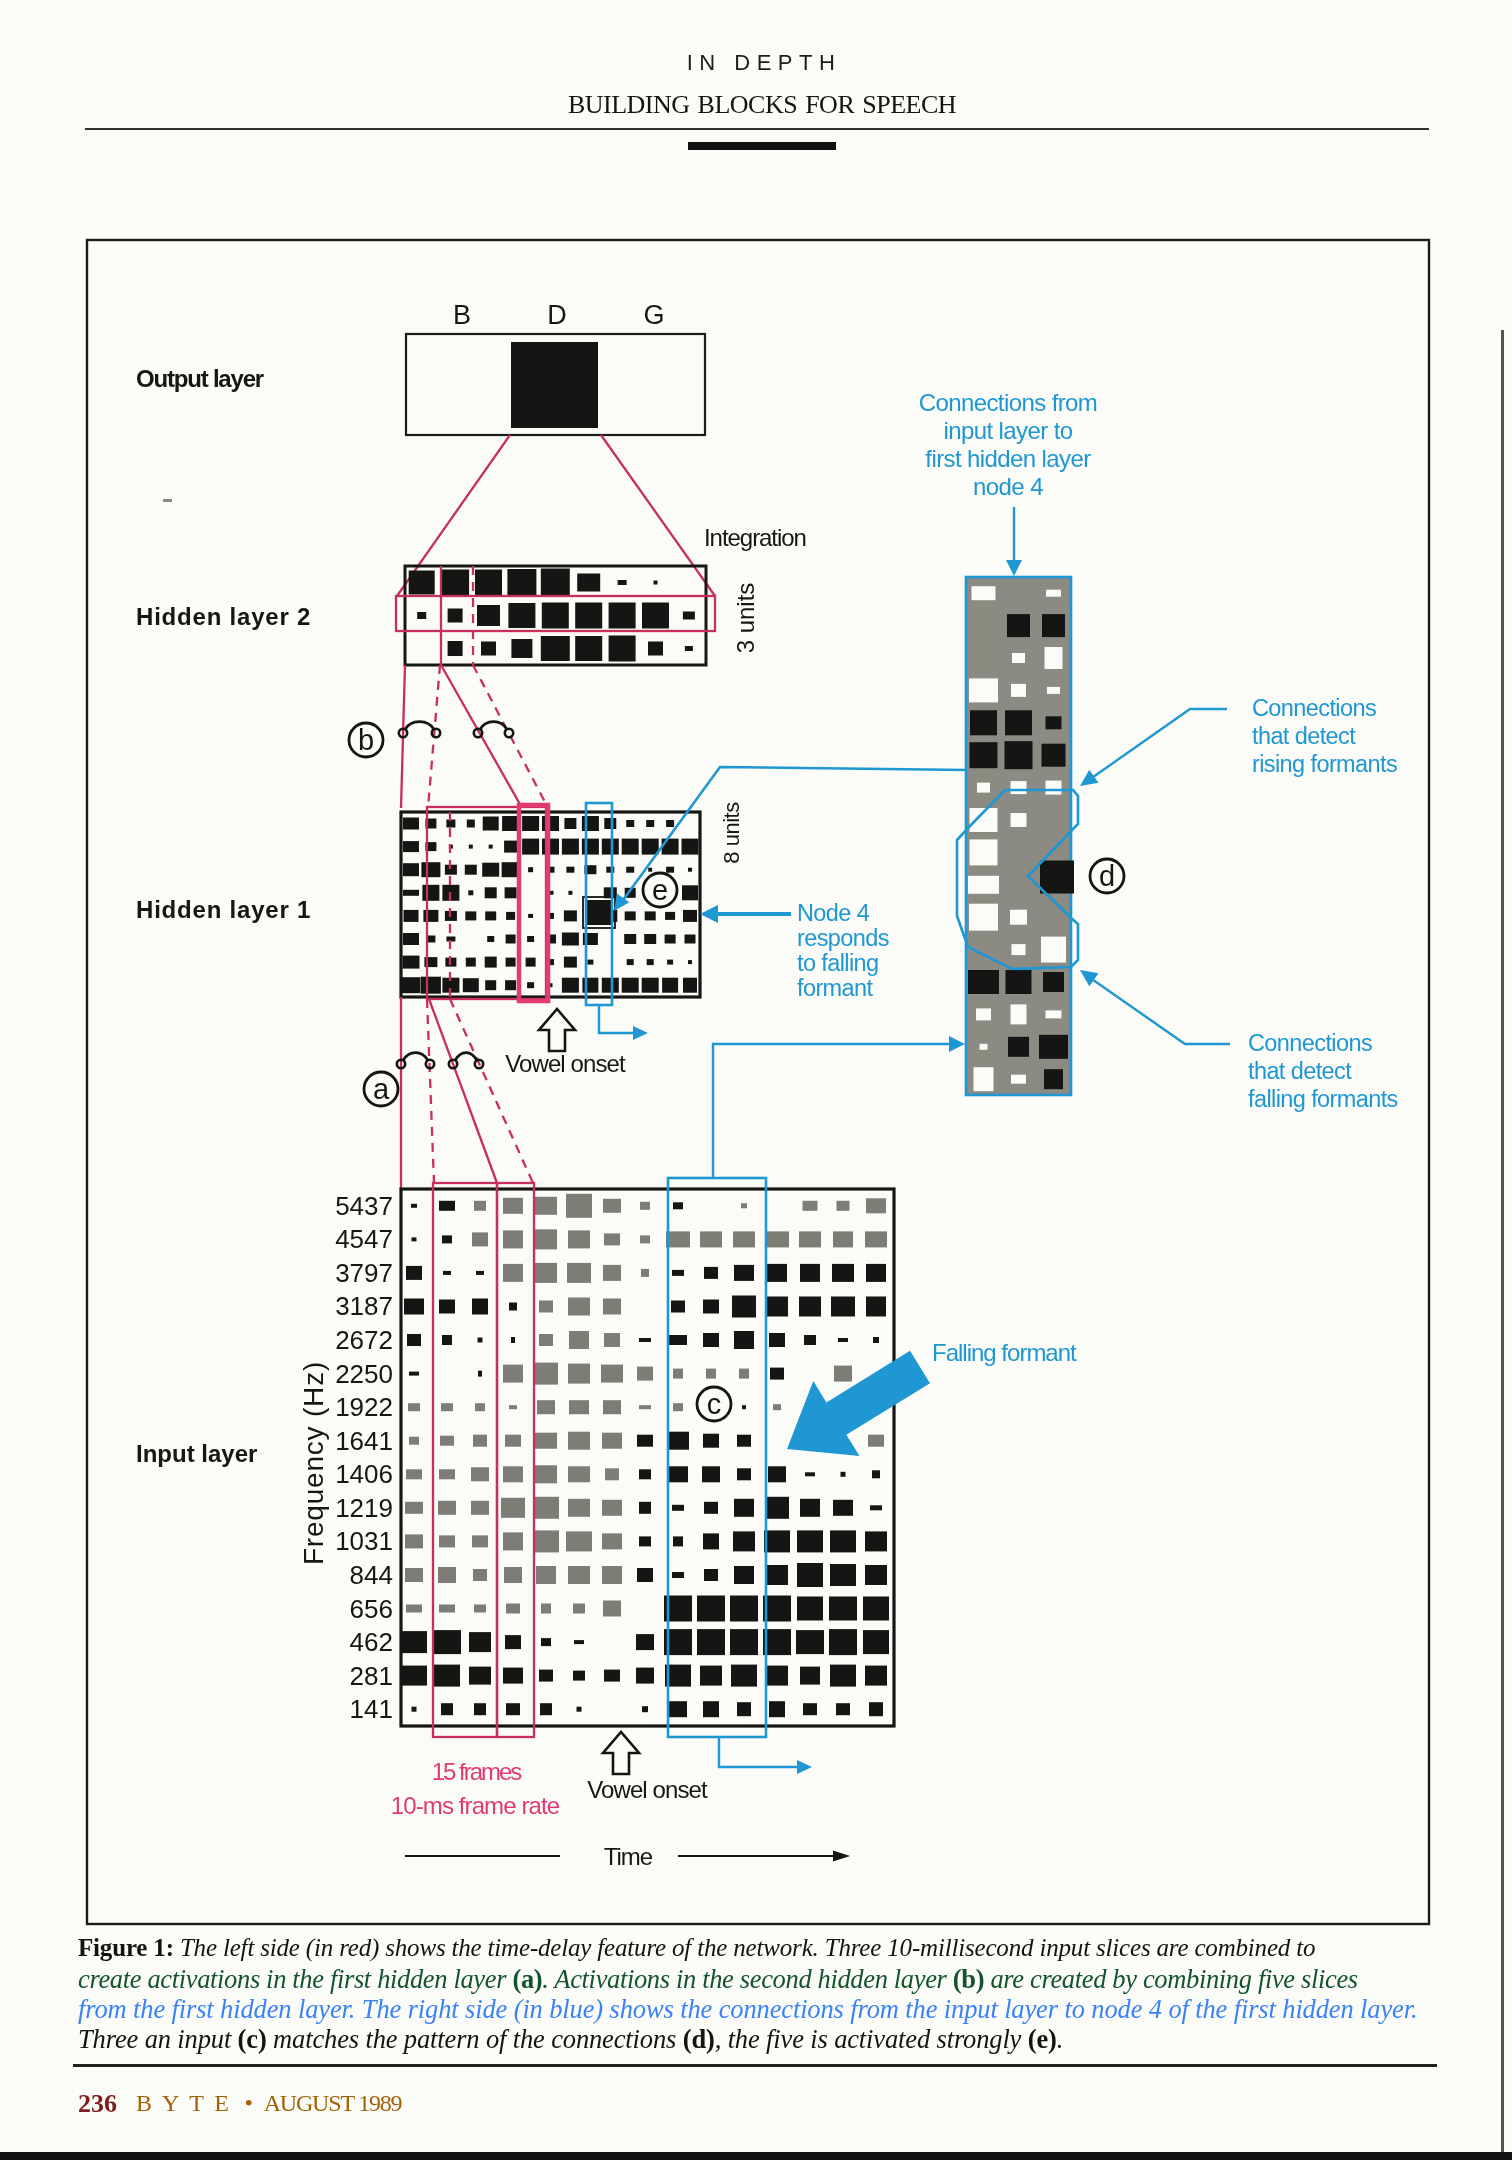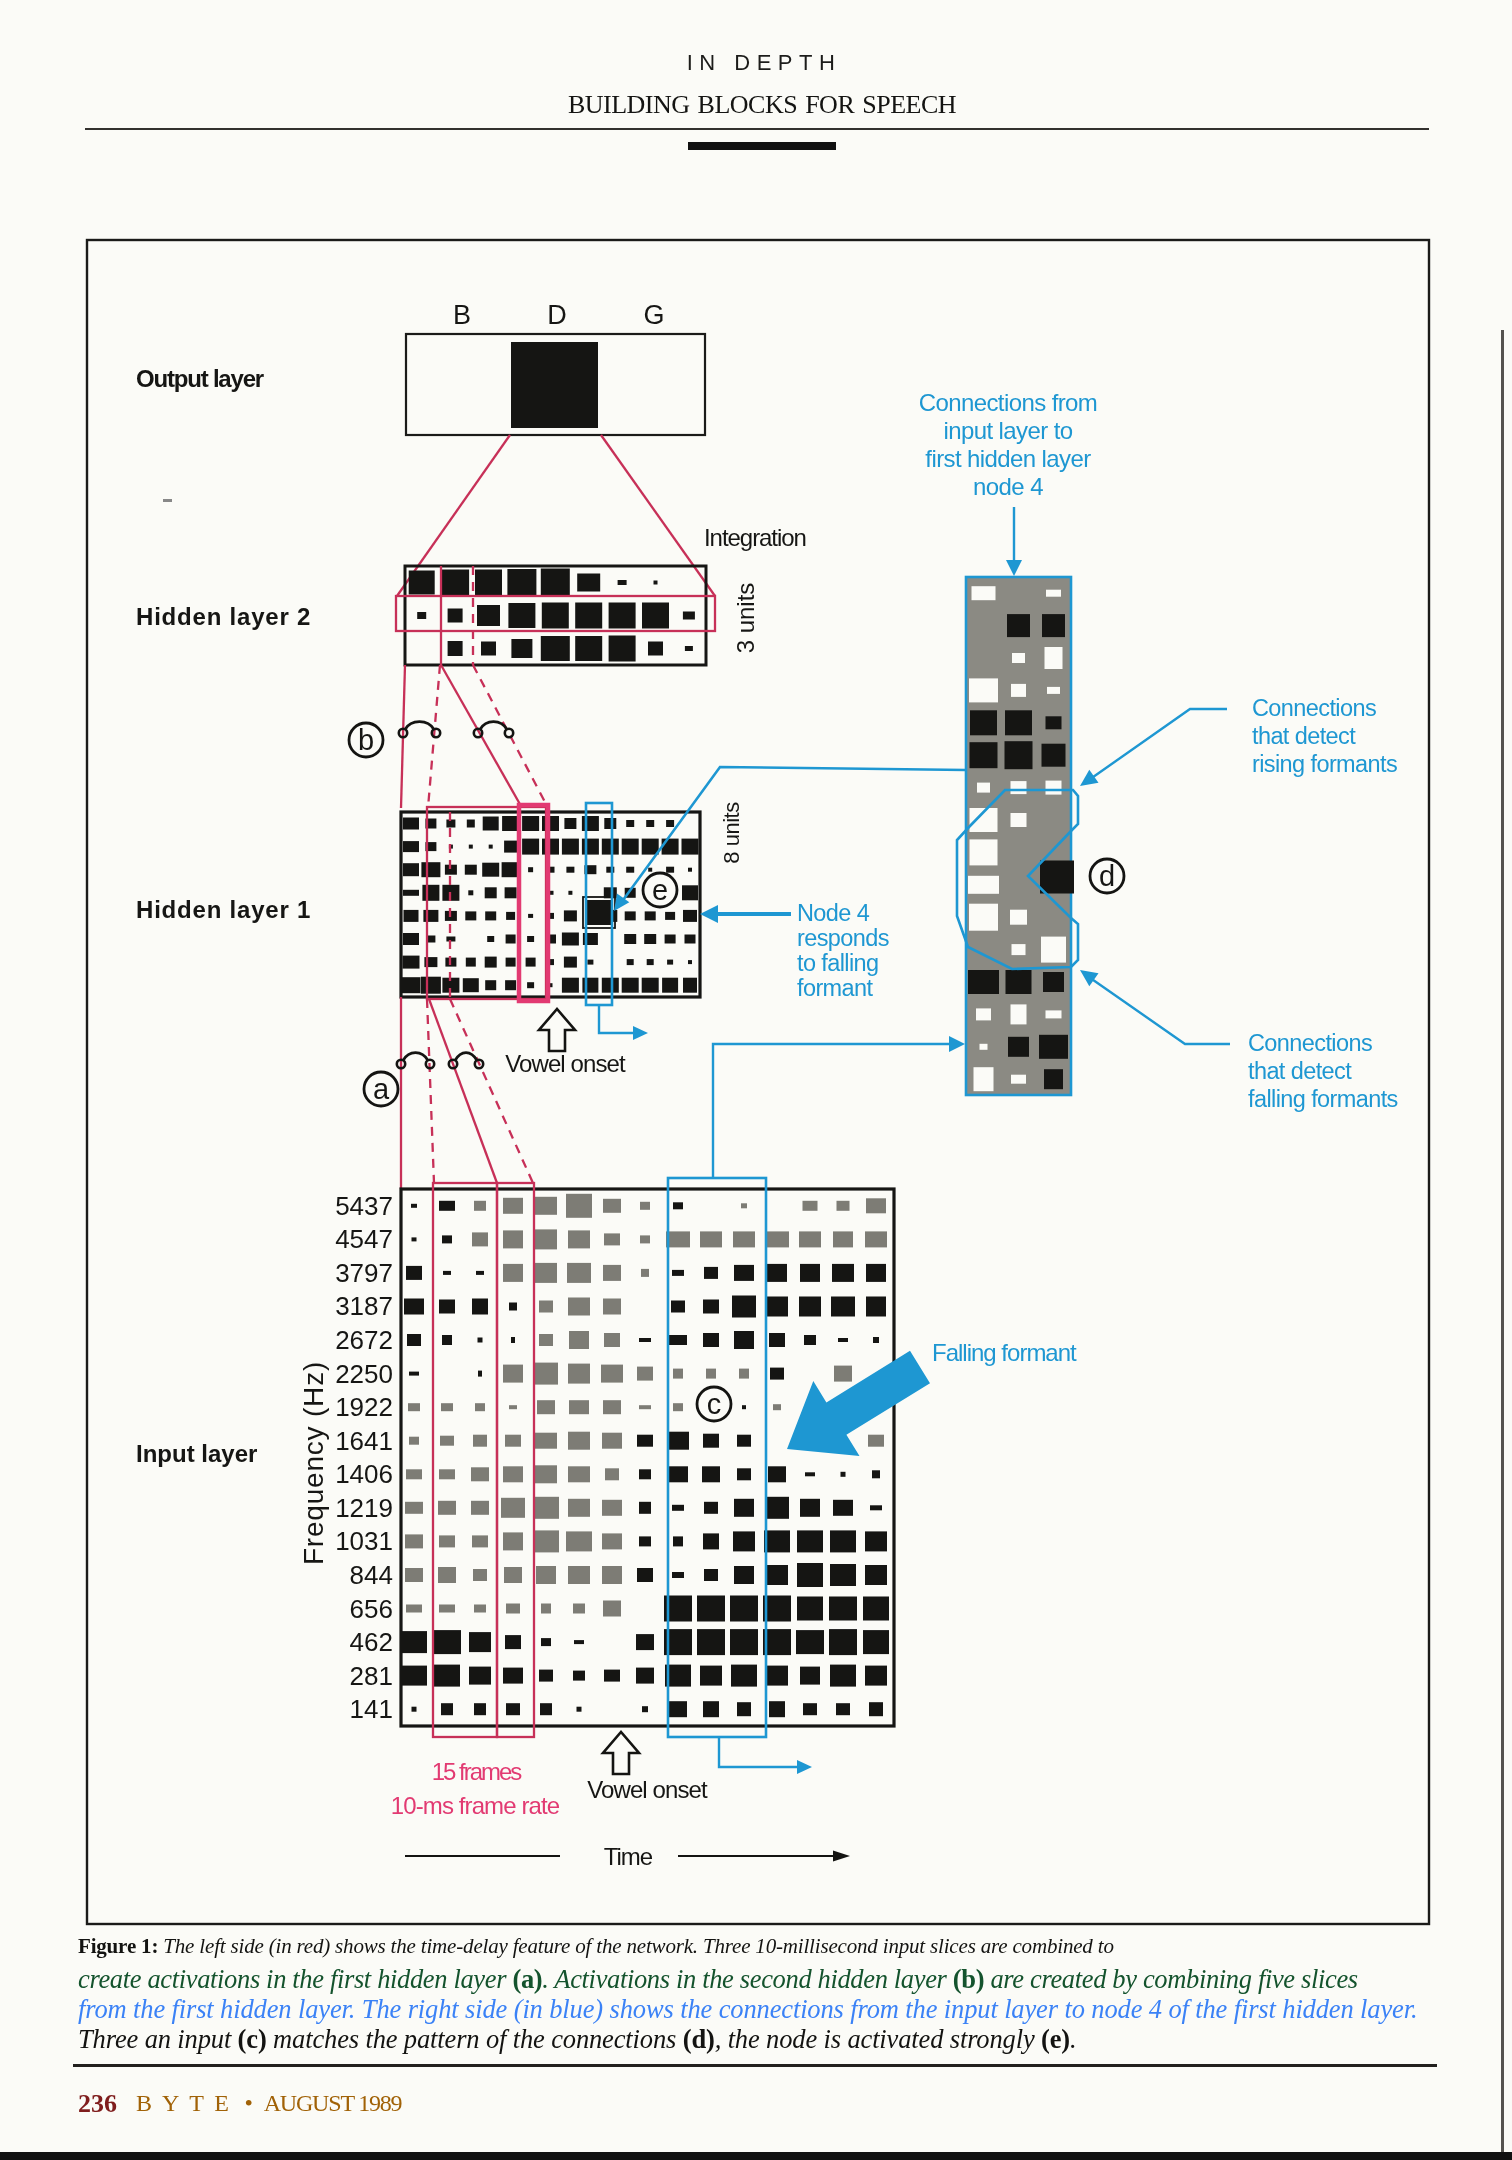--- a/index.html
+++ b/index.html
@@ -530,22 +530,22 @@
 <polygon points="1080.0,786.0 1089.3,769.7 1098.5,782.8" fill="#1e97d2"></polygon>
 <text x="1252" y="716" font-family="Liberation Sans, sans-serif" font-size="23.5" fill="#1e97d2" letter-spacing="-0.6">Connections</text>
 <text x="1252" y="744" font-family="Liberation Sans, sans-serif" font-size="23.5" fill="#1e97d2" letter-spacing="-0.6">that detect</text>
 <text x="1252" y="772" font-family="Liberation Sans, sans-serif" font-size="23.5" fill="#1e97d2" letter-spacing="-0.6">rising formants</text>
 <polyline points="1230,1044 1185,1044 1086,975" fill="none" stroke="#1e97d2" stroke-width="2.4"></polyline>
 <polygon points="1080.0,970.0 1098.5,973.2 1089.3,986.3" fill="#1e97d2"></polygon>
 <text x="1248" y="1051" font-family="Liberation Sans, sans-serif" font-size="23.5" fill="#1e97d2" letter-spacing="-0.6">Connections</text>
 <text x="1248" y="1079" font-family="Liberation Sans, sans-serif" font-size="23.5" fill="#1e97d2" letter-spacing="-0.6">that detect</text>
 <text x="1248" y="1107" font-family="Liberation Sans, sans-serif" font-size="23.5" fill="#1e97d2" letter-spacing="-0.6">falling formants</text>
 </svg>
-<div class="abs serif" style="left:78px;top:1934px;font-size:21px;letter-spacing:-0.18px;color:#131311"><b>Figure 1:</b><i> The left side (in red) shows the time-delay feature of the network. Three 10-millisecond input slices are combined to</i></div>
+<div class="abs serif" style="left:78px;top:1934px;font-size:25px;letter-spacing:-0.18px;color:#131311"><b>Figure 1:</b><i> The left side (in red) shows the time-delay feature of the network. Three 10-millisecond input slices are combined to</i></div>
 <div class="abs serif" style="left:78px;top:1964px;font-size:26.5px;letter-spacing:-0.35px;color:#14532d"><i>create activations in the first hidden layer </i><b>(a)</b><i>. Activations in the second hidden layer </i><b>(b)</b><i> are created by combining five slices</i></div>
 <div class="abs serif" style="left:78px;top:1994px;font-size:26.5px;letter-spacing:-0.13px;color:#3b82f6"><i>from the first hidden layer. The right side (in blue) shows the connections from the input layer to node 4 of the first hidden layer.</i></div>
-<div class="abs serif" style="left:78px;top:2024px;font-size:26.5px;letter-spacing:-0.14px;color:#131311"><i>Three an input </i><b>(c)</b><i> matches the pattern of the connections </i><b>(d)</b><i>, the node is activated strongly </i><b>(e)</b><i>.</i></div>
+<div class="abs serif" style="left:78px;top:2024px;font-size:26.5px;letter-spacing:-0.14px;color:#131311"><i>Three an input </i><b>(c)</b><i> matches the pattern of the connections </i><b>(d)</b><i>, the five is activated strongly </i><b>(e)</b><i>.</i></div>
 <div class="abs" style="left:73px;top:2064px;width:1364px;height:2.5px;background:#22201e"></div>
 <div class="abs serif" style="left:78px;top:2089px;font-size:26px;color:#7f1d1d"><b>236</b></div>
 <div class="abs serif" style="left:136px;top:2090px;font-size:24px;letter-spacing:-1.2px;color:#a16207"><span style="letter-spacing:2.5px">B Y T E</span><span style="display:inline-block;width:13px"></span>•<span style="display:inline-block;width:12px"></span>AUGUST 1989</div>
 <div class="abs" style="left:1501px;top:330px;width:2.5px;height:1830px;background:#55534f"></div>
 <div class="abs" style="left:0;top:2152px;width:1512px;height:8px;background:#111"></div>
 </div>
 
 </body></html>

